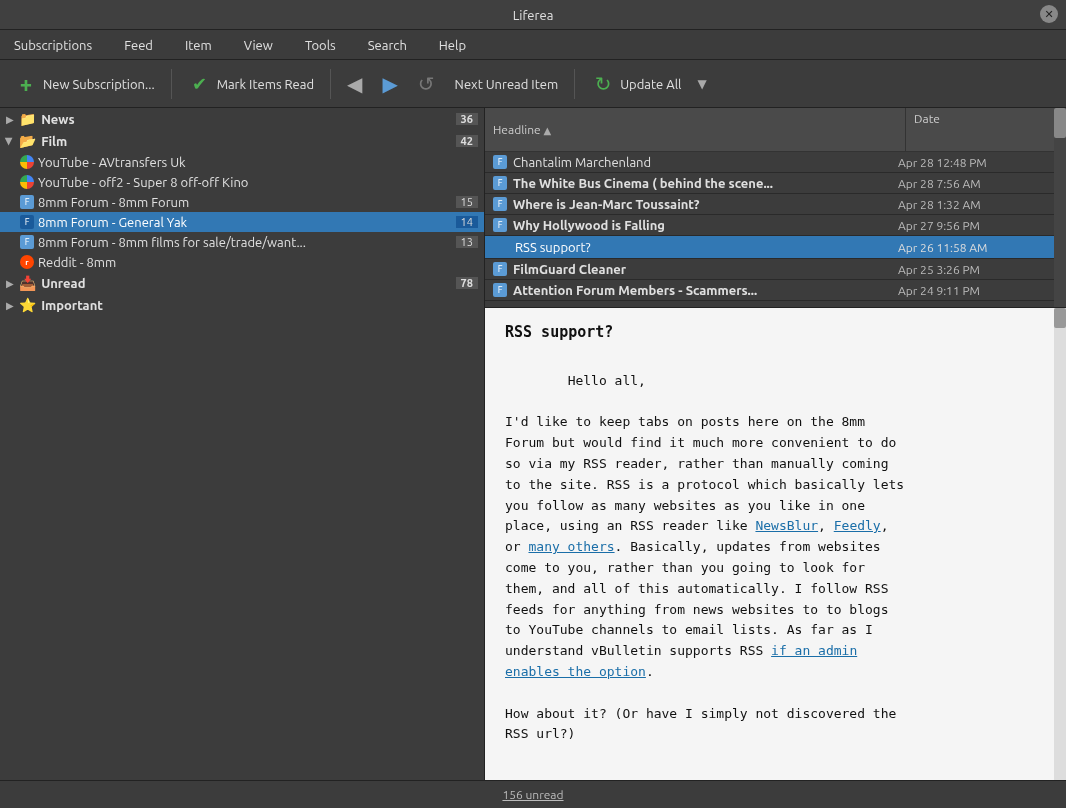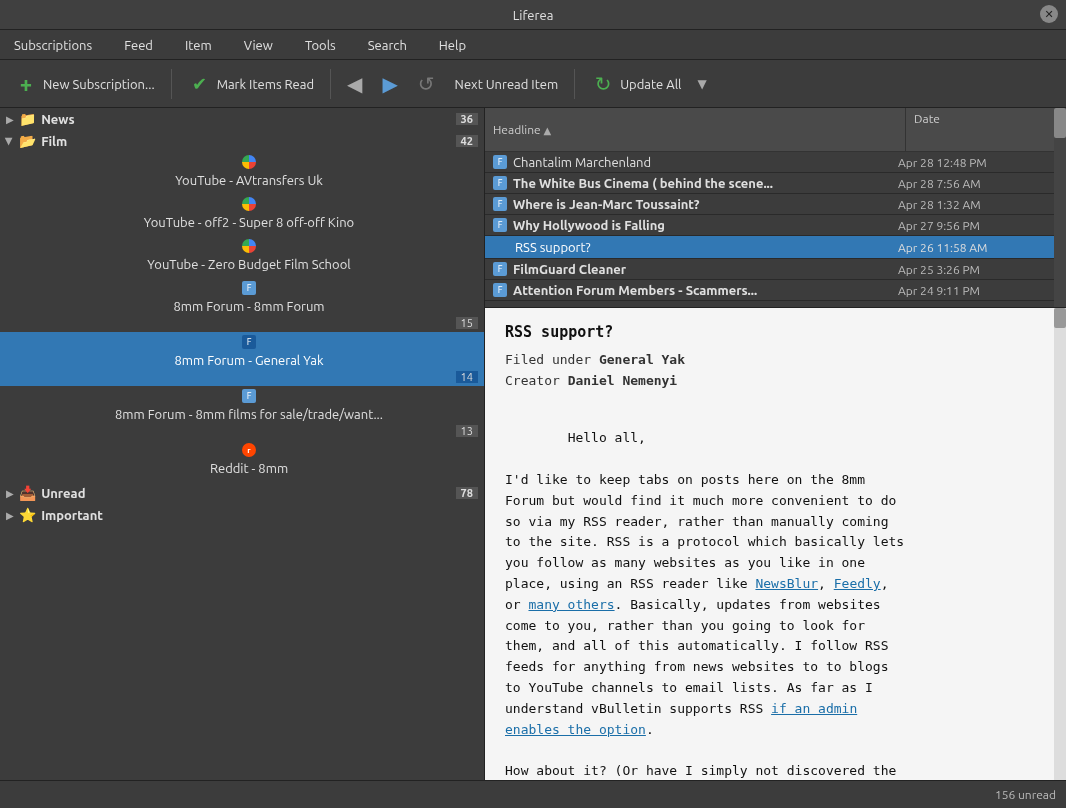--- a/index.html
+++ b/index.html
@@ -149,21 +149,21 @@
       padding: 0 5px;
       font-size: 11px;
       min-width: 20px;
       text-align: center;
     }
     .sidebar-item.selected .badge { background: #1a5a9a; text-align: center; }
 
     .folder-icon { font-size: 14px; }
     .feed-icon { width: 16px; height: 16px; display: inline-flex; align-items: center; justify-content: center; }
 
-    .indent-1 { padding-left: 20px; flex-direction: column; }
+    .indent-1 { padding-left: 20px; }
 
     
     .expand-tri { font-size: 10px; color: #aaa; margin-right: 2px; }
     .expand-tri.open { transform: rotate(90deg); display: inline-block; }
 
     
     #right-panel {
       flex: 1;
       display: flex;
       flex-direction: column;
@@ -244,24 +244,25 @@
     }
     #article a { color: #1a6ea8; }
 
     
     #status-bar {
       height: 28px;
       background: #3c3c3c;
       border-top: 1px solid #222;
       display: flex;
       align-items: center;
-      justify-content: flex-end;
+      justify-content: center;
       padding: 0 10px;
       font-size: 12px;
       color: #bbb;
+      text-decoration: underline;
     }
 
     
     .google-icon {
       width: 14px;
       height: 14px;
       border-radius: 50%;
       background: conic-gradient(#4285f4 0deg 90deg, #ea4335 90deg 180deg, #fbbc05 180deg 270deg, #34a853 270deg 360deg);
       display: inline-block;
       flex-shrink: 0;
@@ -377,25 +378,20 @@
       <span>YouTube - AVtransfers Uk</span>
       <span class="badge"></span>
     </div>
 
     <div class="sidebar-item indent-1">
       <span class="google-icon feed-icon"></span>
       <span>YouTube - off2 - Super 8 off-off Kino</span>
       <span class="badge"></span>
     </div>
 
-    <div class="sidebar-item indent-1">
-      <span class="google-icon feed-icon"></span>
-      <span>YouTube - Zero Budget Film School</span>
-      <span class="badge"></span>
-    </div>
 
     <div class="sidebar-item indent-1">
       <span class="forum-icon feed-icon">F</span>
       <span>8mm Forum - 8mm Forum</span>
       <span class="badge">15</span>
     </div>
 
     <div class="sidebar-item indent-1 selected">
       <span class="forum-icon feed-icon" style="background:#1a5a9a;">F</span>
       <span>8mm Forum - General Yak</span>
@@ -485,26 +481,20 @@
         <span class="headline-date">Apr 24 9:11 PM</span>
       </div>
 
       <div style="position:absolute;right:0;top:0;width:12px;height:100%;background:#444;">
         <div style="width:12px;height:30px;background:#888;border-radius:2px;position:absolute;top:0;"></div>
       </div>
     </div>
 
     <div id="article">
       <div class="article-title">RSS support?</div>
-      <div class="article-meta">
-        <span style="font-weight: normal;">Filed under</span>
-        <span style="font-weight: bold;">General Yak</span><br>
-        <span style="font-weight: normal;">Creator</span>
-        <span style="font-weight: bold;">Daniel Nemenyi</span>
-      </div>
       <div class="article-body">
         <span>Hello all,
 
 I'd like to keep tabs on posts here on the 8mm
 Forum but would find it much more convenient to do
 so via my RSS reader, rather than manually coming
 to the site. RSS is a protocol which basically lets
 you follow as many websites as you like in one
 place, using an RSS reader like </span><a href="#">NewsBlur</a><span>, </span><a href="#">Feedly</a><span>,
 or </span><a href="#">many others</a><span>. Basically, updates from websites

